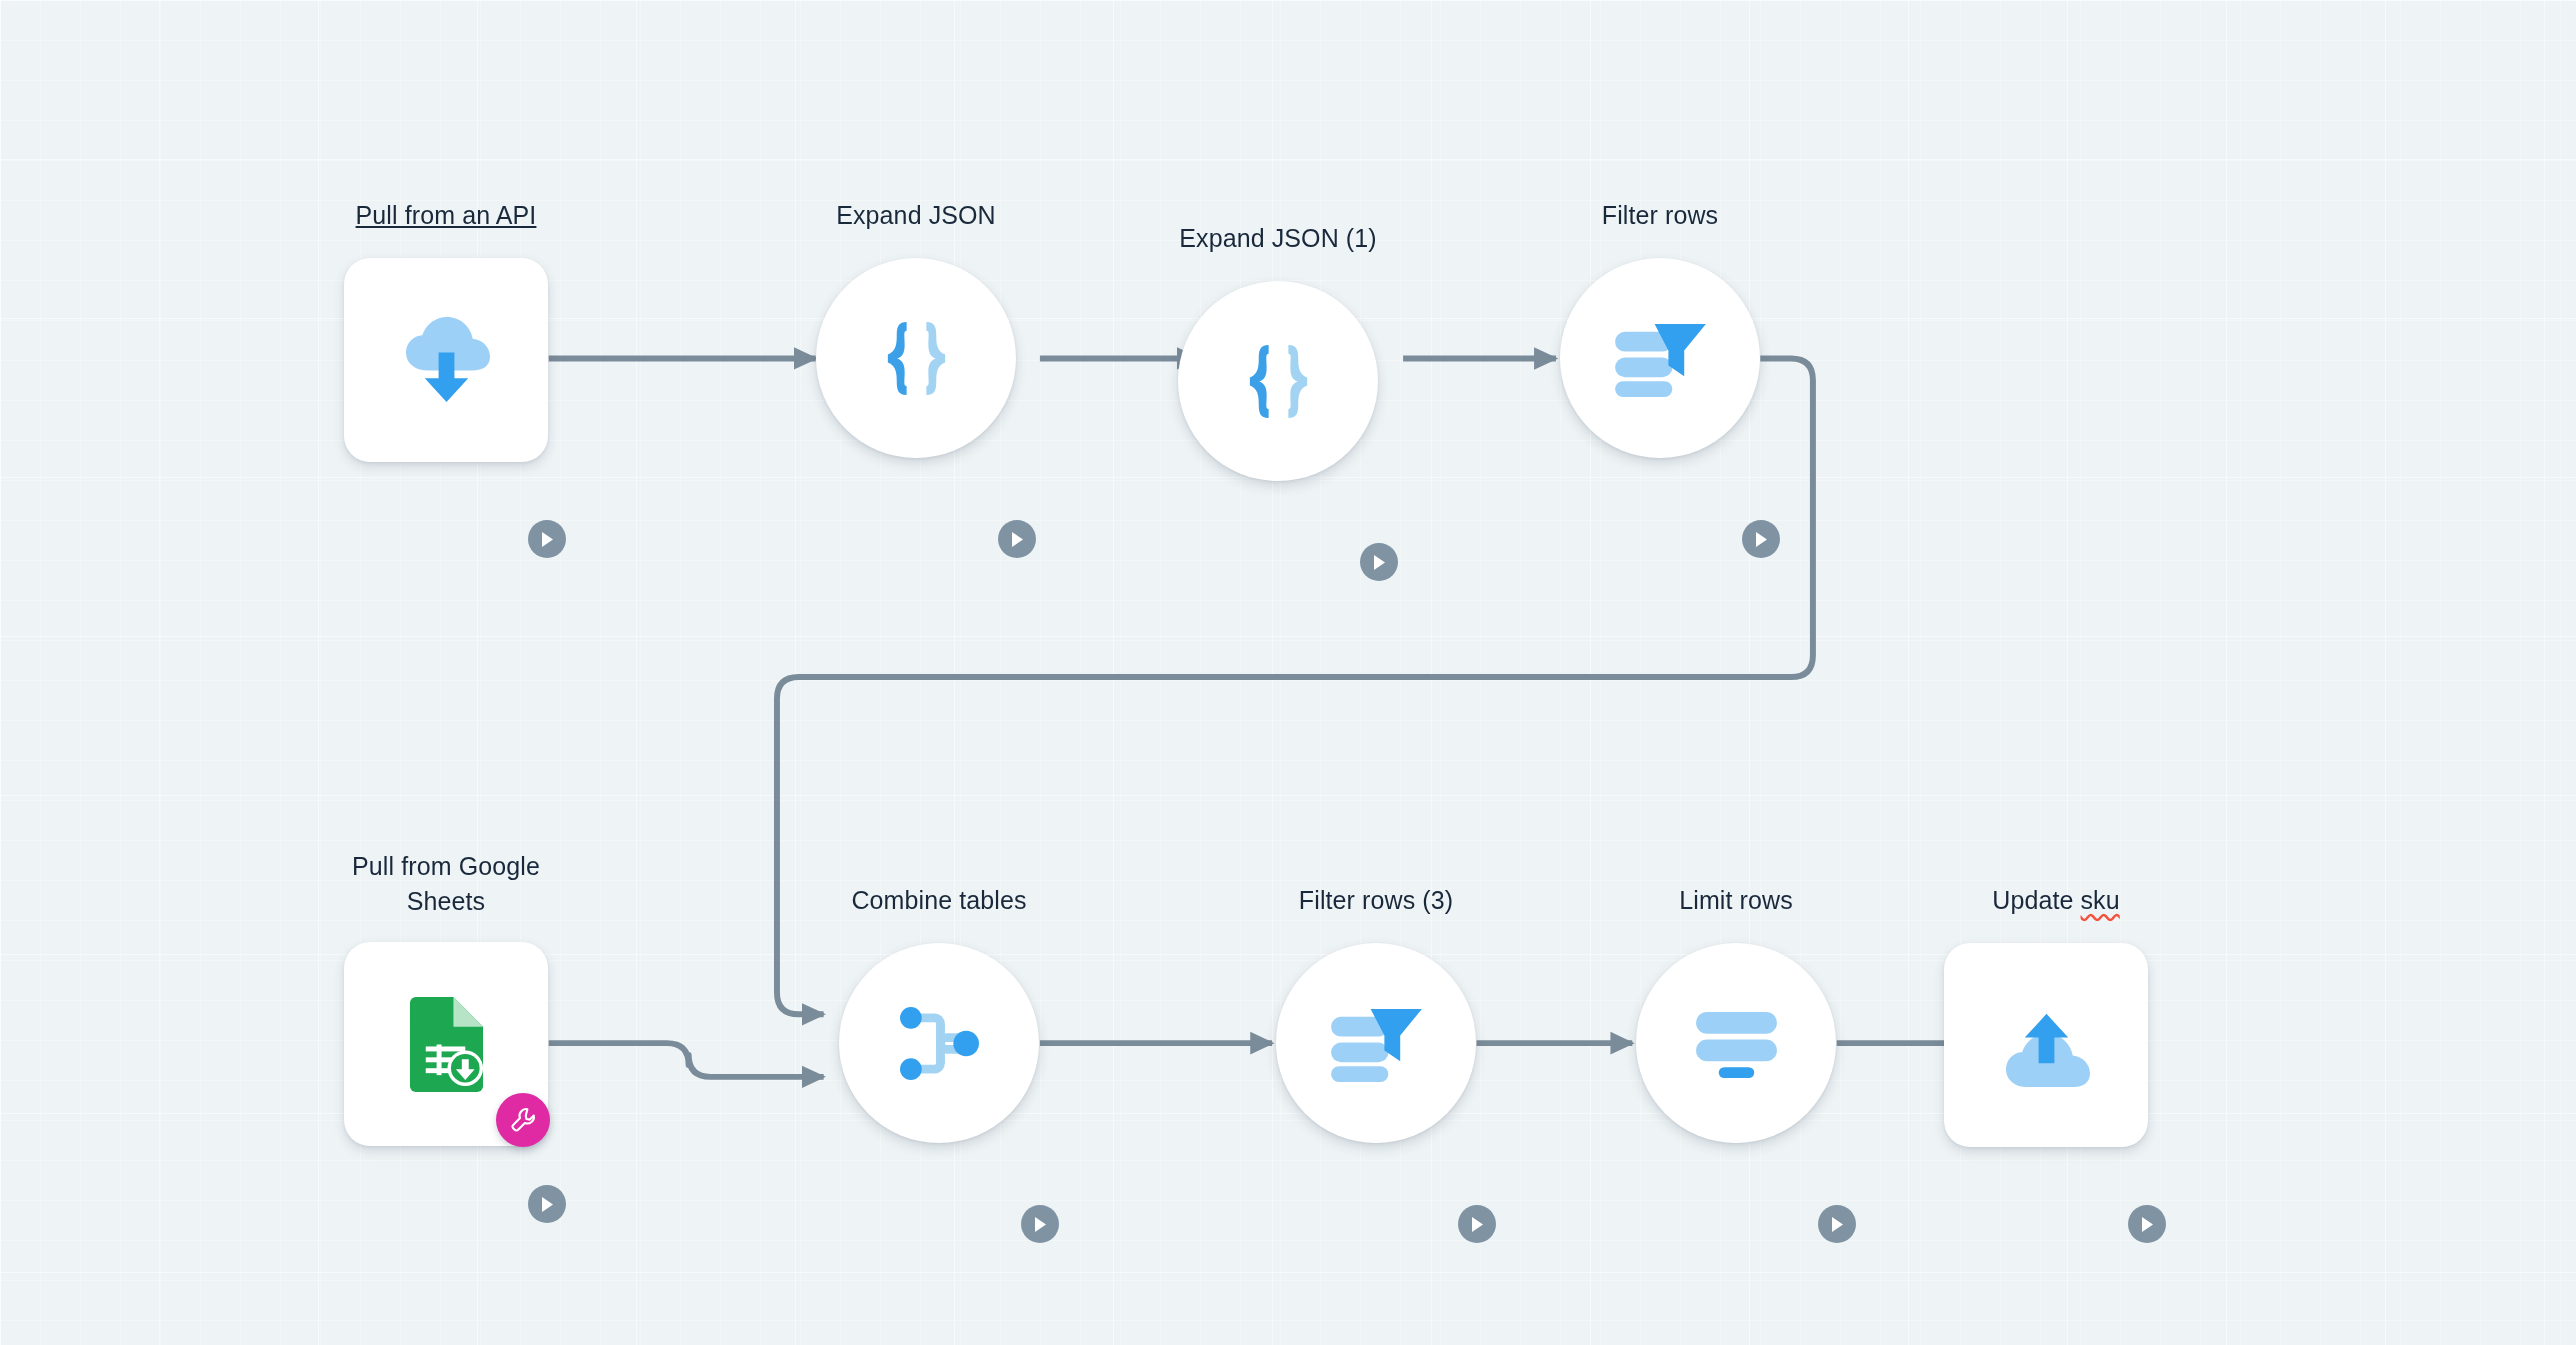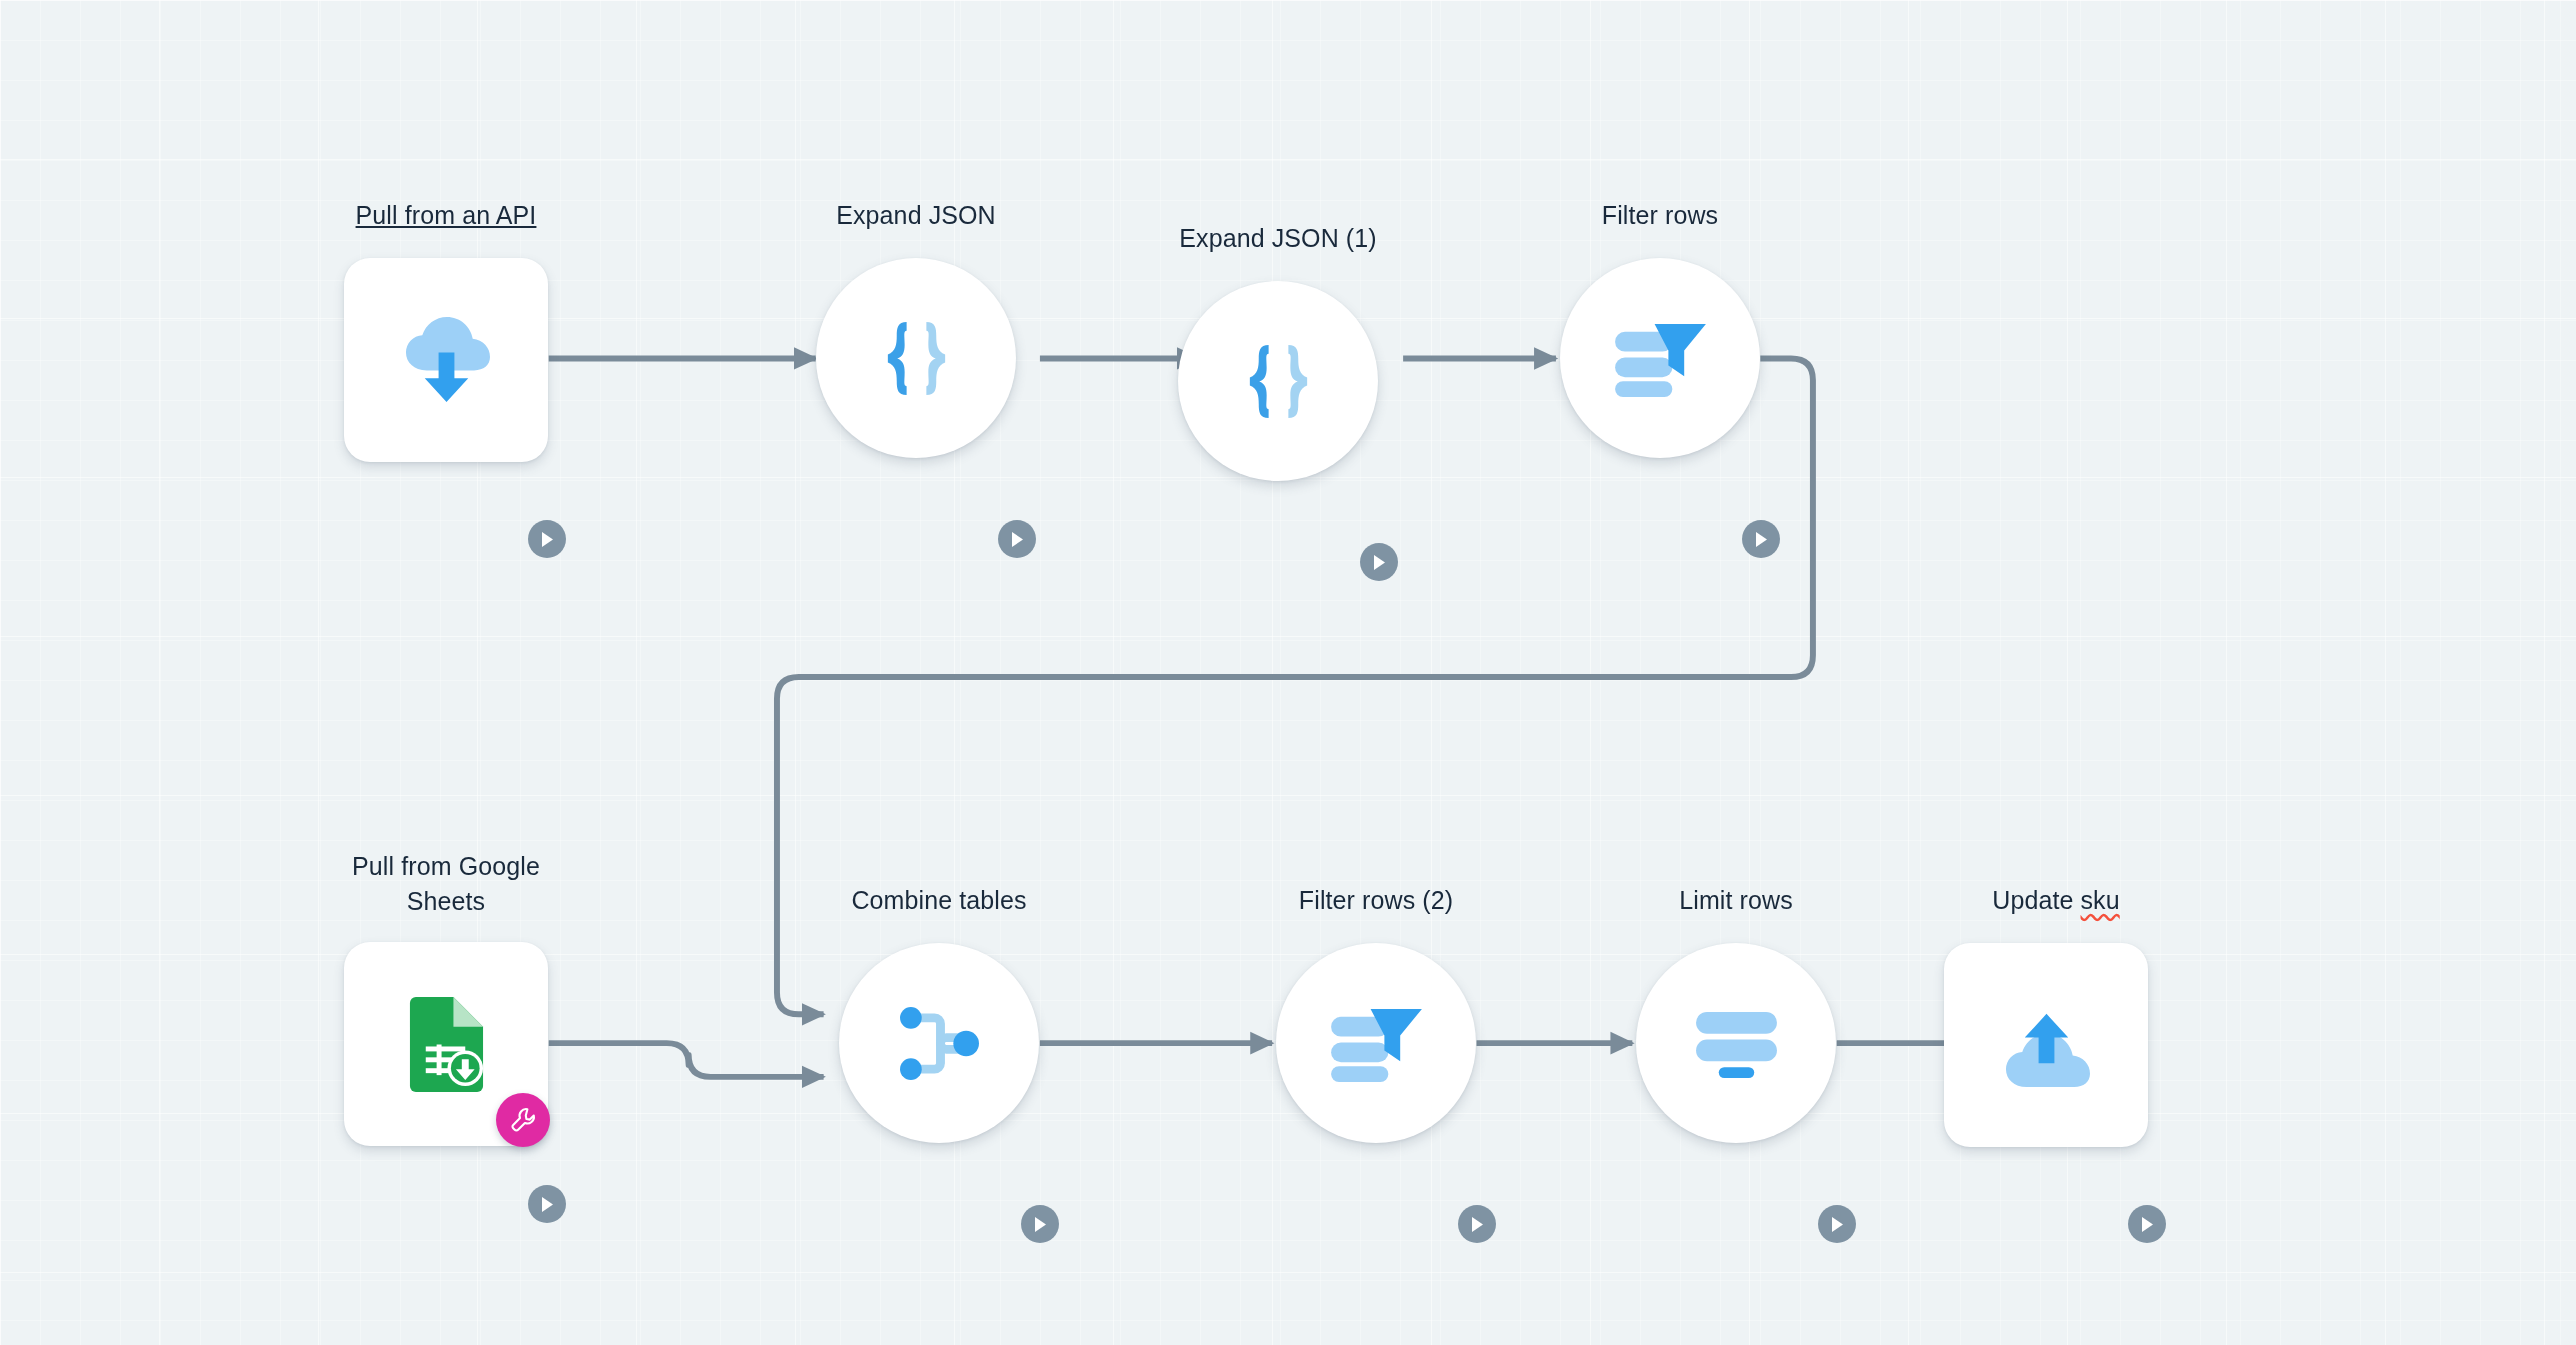--- a/index.html
+++ b/index.html
@@ -259,21 +259,21 @@
       </svg>
     </div>
     <div class="play-btn" style="left:182px; top:322px;">
       <svg width="16" height="17" viewBox="0 0 16 17">
         <path d="M3 1 L14 8.5 L3 16 z" fill="#ffffff"></path>
       </svg>
     </div>
   </div>
 
   <div class="node" style="left:1276px; top:883px; width:200px; height:264px;">
-    <div class="node-label" style="top:0px;">Filter rows (2)</div>
+    <div class="node-label" style="top:0px;">Filter rows (3)</div>
     <div class="circle" style="top:60px; left:0;">
       <svg class="node-icon" width="95" height="77" viewBox="0 0 96 78">
         <rect x="2" y="12" width="58" height="20" rx="10" fill="#9dd0f7"></rect>
         <rect x="2" y="38" width="58" height="20" rx="10" fill="#9dd0f7"></rect>
         <rect x="2" y="62" width="58" height="16" rx="8" fill="#9dd0f7"></rect>
         <path d="M42 4 L94 4 L72 31 L72 57 L56 46 L56 31 Z" fill="#32a0ee"></path>
       </svg>
     </div>
     <div class="play-btn" style="left:182px; top:322px;">
       <svg width="16" height="17" viewBox="0 0 16 17">

